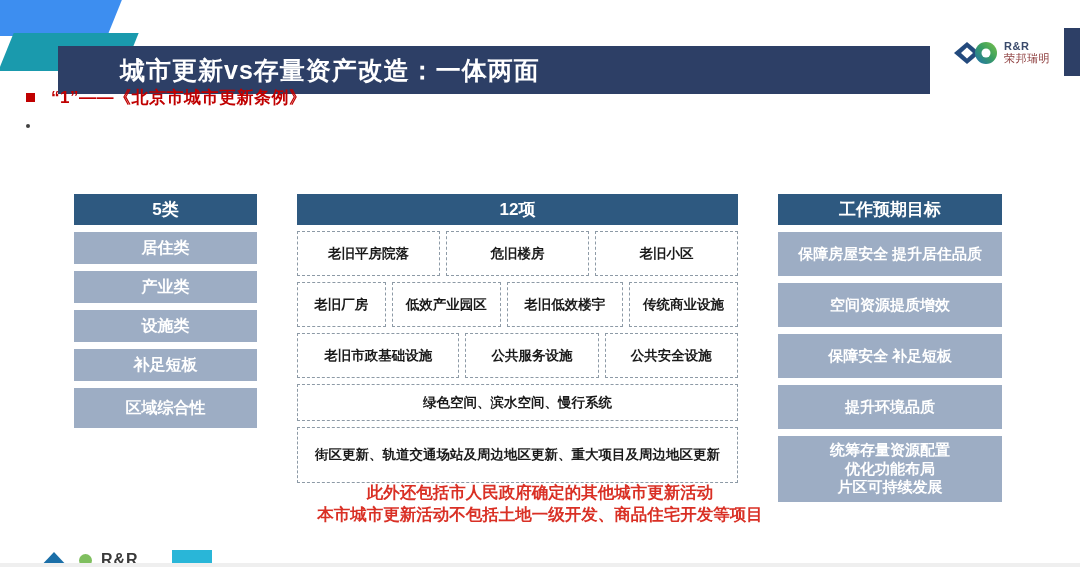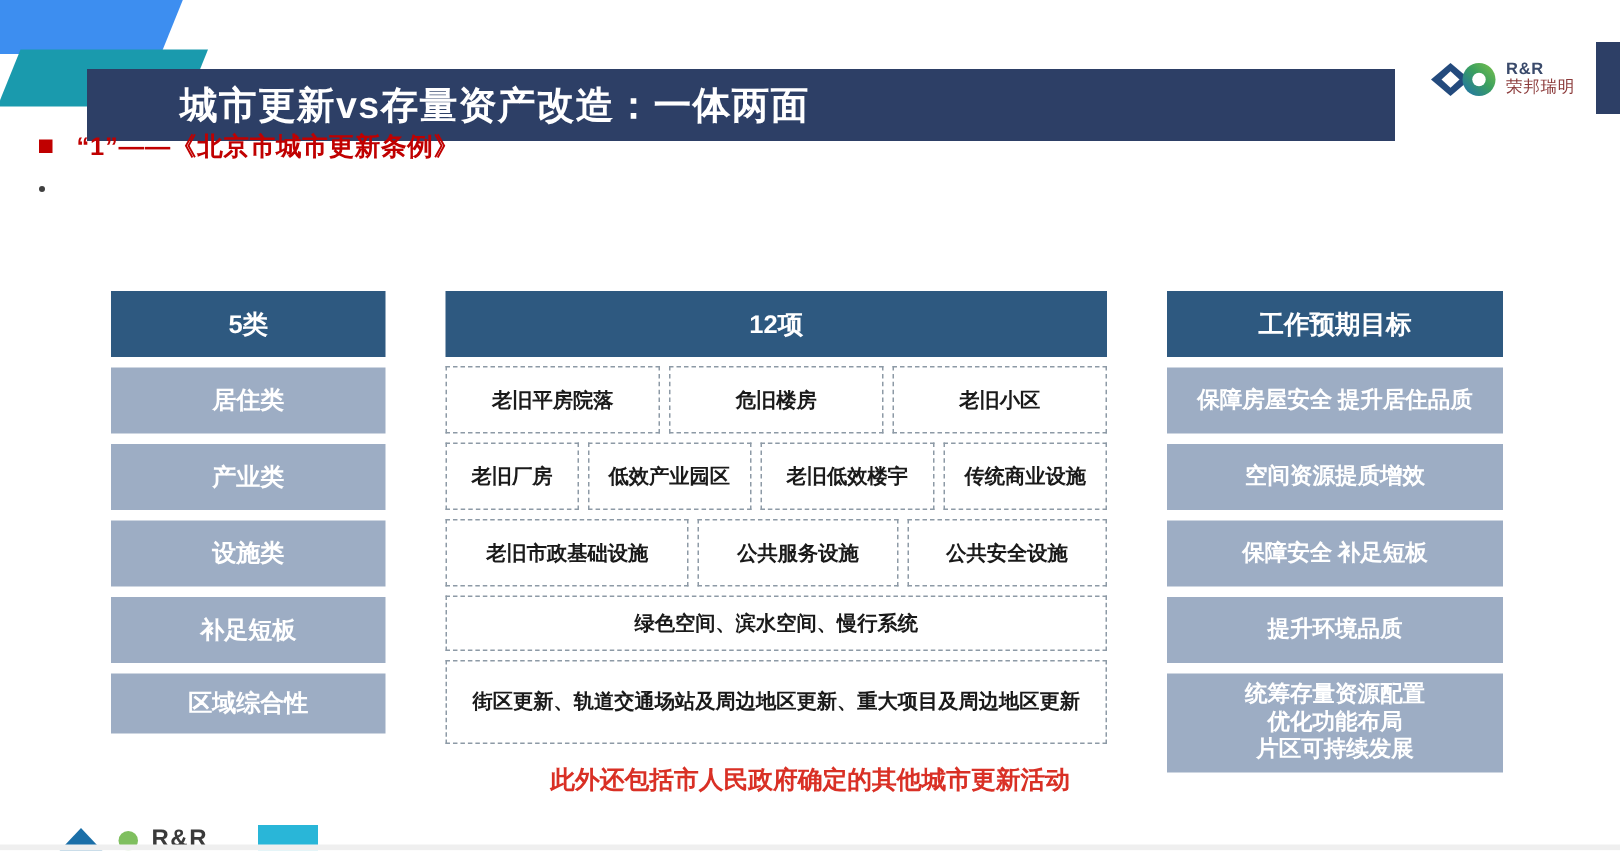--- a/index.html
+++ b/index.html
@@ -92,30 +92,30 @@
   .blue { color: #1f7bbf; font-weight: bold; }
   .blk { color: #262626; font-weight: normal; }
 
   
   .cols { position: absolute; left: 0; top: 194px; width: 1080px; }
 
   .col-head {
     background: #2e5980; color: #ffffff;
     font-size: 17px; font-weight: bold;
     display: flex; align-items: center; justify-content: center;
-    height: 44px;
+    height: 31px;
   }
 
   
   .col-left { position: absolute; left: 74px; top: 0; width: 183px; }
   .lcell {
     background: #9dadc4; color: #ffffff;
     font-size: 16px; font-weight: bold;
     display: flex; align-items: center; justify-content: center;
-    height: 44px; margin-top: 7px;
+    height: 32px; margin-top: 7px;
   }
   .lcell.tall { height: 40px; }
 
   
   .col-mid { position: absolute; left: 297px; top: 0; width: 441px; }
   .mrow { display: flex; margin-top: 6px; gap: 6px; }
   .mcell {
     background: #ffffff;
     border: 1px dashed #8d9aa6;
     color: #1a1a1a;
@@ -133,21 +133,21 @@
     background: #9dadc4; color: #ffffff;
     font-size: 15px; font-weight: bold;
     display: flex; align-items: center; justify-content: center;
     height: 44px; margin-top: 7px;
     text-align: center; line-height: 1.25;
   }
   .rcell.tall { height: 66px; }
 
   
   .footnote {
-    position: absolute; left: 0; top: 509px; width: 1080px;
+    position: absolute; left: 0; top: 481px; width: 1080px;
     text-align: center; color: #d93025;
     font-size: 16.5px; font-weight: bold; line-height: 1.35;
   }
   .footnote div { white-space: nowrap; }
 
   
   .bottom-logo {
     position: absolute; left: 38px; top: 551px;
     display: flex; align-items: center; gap: 9px;
   }
@@ -260,20 +260,21 @@
       <div class="rcell">保障安全 补足短板</div>
       <div class="rcell">提升环境品质</div>
       <div class="rcell tall" style="white-space:pre-line">统筹存量资源配置
 优化功能布局
 片区可持续发展</div>
     </div>
   </div>
 
   <div class="footnote">
     <div>此外还包括市人民政府确定的其他城市更新活动</div>
+    <div>本市城市更新活动不包括土地一级开发、商品住宅开发等项目</div>
   </div>
 
   <div class="bottom-logo">
     <div class="bl-tri"></div>
     <div class="bl-dot"></div>
     <div class="bl-txt">R&amp;R</div>
   </div>
   <div class="bl-box"></div>
   <div class="bottom-strip"></div>
 

